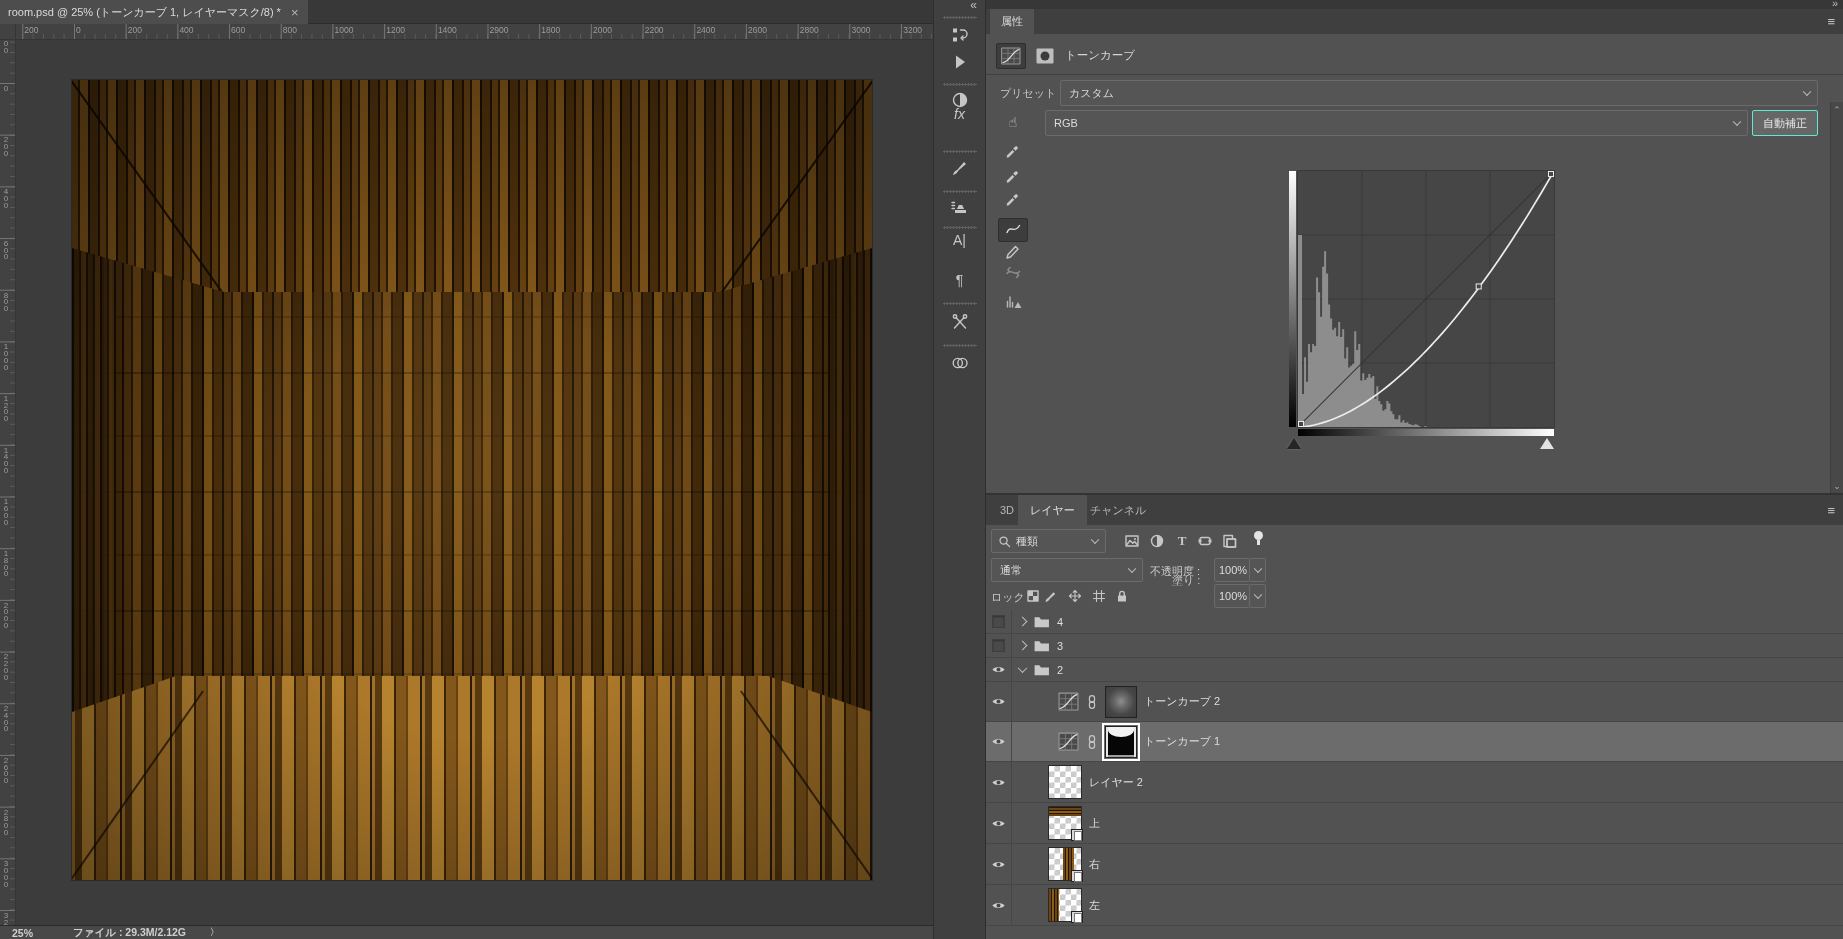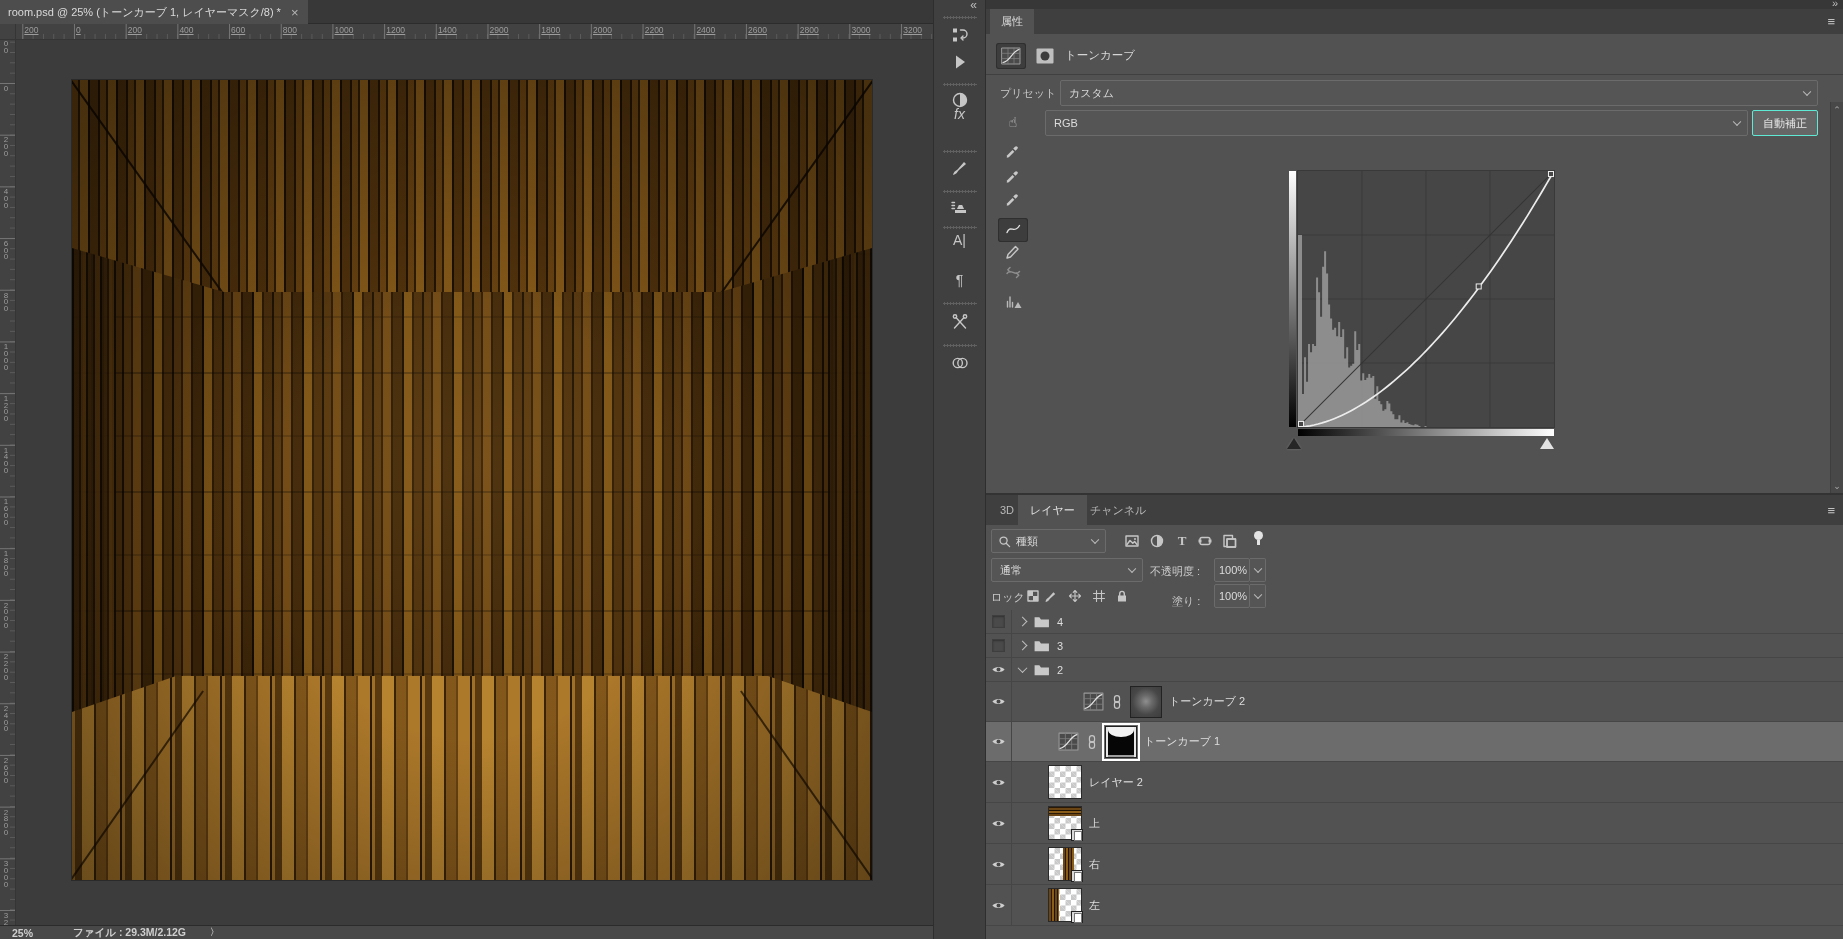--- a/index.html
+++ b/index.html
@@ -16,21 +16,21 @@
   #doc-tab .close { margin-left:10px; color:#b5b5b5; font-size:13px; cursor:pointer; }
 
   #ruler-corner { position:absolute; left:0; top:24px; width:16px; height:16px; background:#424242; border-right:1px solid #353535; border-bottom:1px solid #353535; }
   #ruler-top { position:absolute; left:16px; top:24px; width:917px; height:16px; background:#424242; border-bottom:1px solid #353535; overflow:hidden;
     background-image:
       linear-gradient(90deg,#757575 0 1px,transparent 1px),
       linear-gradient(90deg,#5b5b5b 0 1px,transparent 1px);
     background-size:51.7px 100%, 10.34px 5px;
     background-repeat:repeat-x, repeat-x;
     background-position:6.3px 0, 6.3px bottom; }
-  #ruler-top span { position:absolute; top:1px; font-size:8.5px; color:#9c9c9c;text-decoration:underline; }
+  #ruler-top span { position:absolute; top:1px; font-size:8.5px; color:#9c9c9c; }
   #ruler-left { position:absolute; left:0; top:40px; width:16px; height:885px; background:#424242; border-right:1px solid #353535; overflow:hidden;
     background-image:
       linear-gradient(180deg,#757575 0 1px,transparent 1px),
       linear-gradient(180deg,#5b5b5b 0 1px,transparent 1px);
     background-size:100% 51.7px, 5px 10.34px;
     background-repeat:repeat-y, repeat-y;
     background-position:0 43px, right 43px; }
   #ruler-left span { position:absolute; left:0; width:12px; font-size:8px; line-height:6.8px; color:#9c9c9c; white-space:pre; text-align:center; }
 
   #pasteboard { position:absolute; left:16px; top:40px; width:917px; height:885px; background:#3c3c3c; overflow:hidden; }
@@ -589,21 +589,21 @@
                 <path d="M4.5 1.5v11M9.5 1.5v11M1.5 4.5h11M1.5 9.5h11" stroke-width="1.1"></path>
               </svg>
             </div>
             <div class="licon" style="left: 136px; top: 71px;">
               <svg viewBox="0 0 14 14" width="14" height="14" class="ic">
                 <rect x="3" y="6.5" width="8" height="6" fill="#c6c6c6" stroke="none"></rect>
                 <path d="M4.7 6.5V4.7a2.3 2.3 0 0 1 4.6 0v1.8"></path>
               </svg>
             </div>
           </div>
-        <span class="flabel" style="left:186px;top:69px">塗り :</span>
+        <span class="flabel" style="left:186px;top:48px">塗り :</span>
         <div class="field" style="left:228px;top:59px;width:36px;height:24px">
           <span class="val" style="margin-left:4px">100%</span>
         </div>
         <div class="mini-chevbox" style="left:264px;top:59px;height:24px">
           <span class="dd-chev" style="right:4px"></span>
         </div>
       </div>
 
       <div id="layer-rows">
           <div class="lrow" style="height: 24px;">
@@ -638,21 +638,21 @@
               </svg>
             </div>
             <div class="lrow-body" style="padding-left: 7px;">
               <span class="chev open"></span>
               <svg viewBox="0 0 16 16" width="17" height="17" class="ic">
                 <path d="M1.5 4h4.5l1.5 2h7.5v7.5h-13.5Z" fill="#c9c9c9" stroke="none"></path>
               </svg>
               <span>2</span>
             </div>
           </div>
-          <div class="lrow" style="height: 40px; gap: 25px;">
+          <div class="lrow" style="height: 40px;">
             <div class="lrow-eye">
               <svg viewBox="0 0 16 16" width="15" height="15" class="ic">
                 <path d="M1.5 8c2.6-3.6 10.4-3.6 13 0c-2.6 3.6-10.4 3.6-13 0Z" fill="#cfcfcf" stroke="none"></path>
                 <circle cx="8" cy="8" r="2.1" fill="#474747" stroke="none"></circle>
               </svg>
             </div>
             <div class="lrow-body" style="padding-left: 46px;">
               <svg viewBox="0 0 20 18" width="21" height="19" class="ic">
                 <rect x="1" y="1" width="18" height="16" fill="#4a4a4a" stroke="#9a9a9a" stroke-width="1"></rect>
                 <path d="M1 6.3H19M1 11.6H19M7 1V17M13 1V17" stroke="#7d7d7d" stroke-width="0.8"></path>

